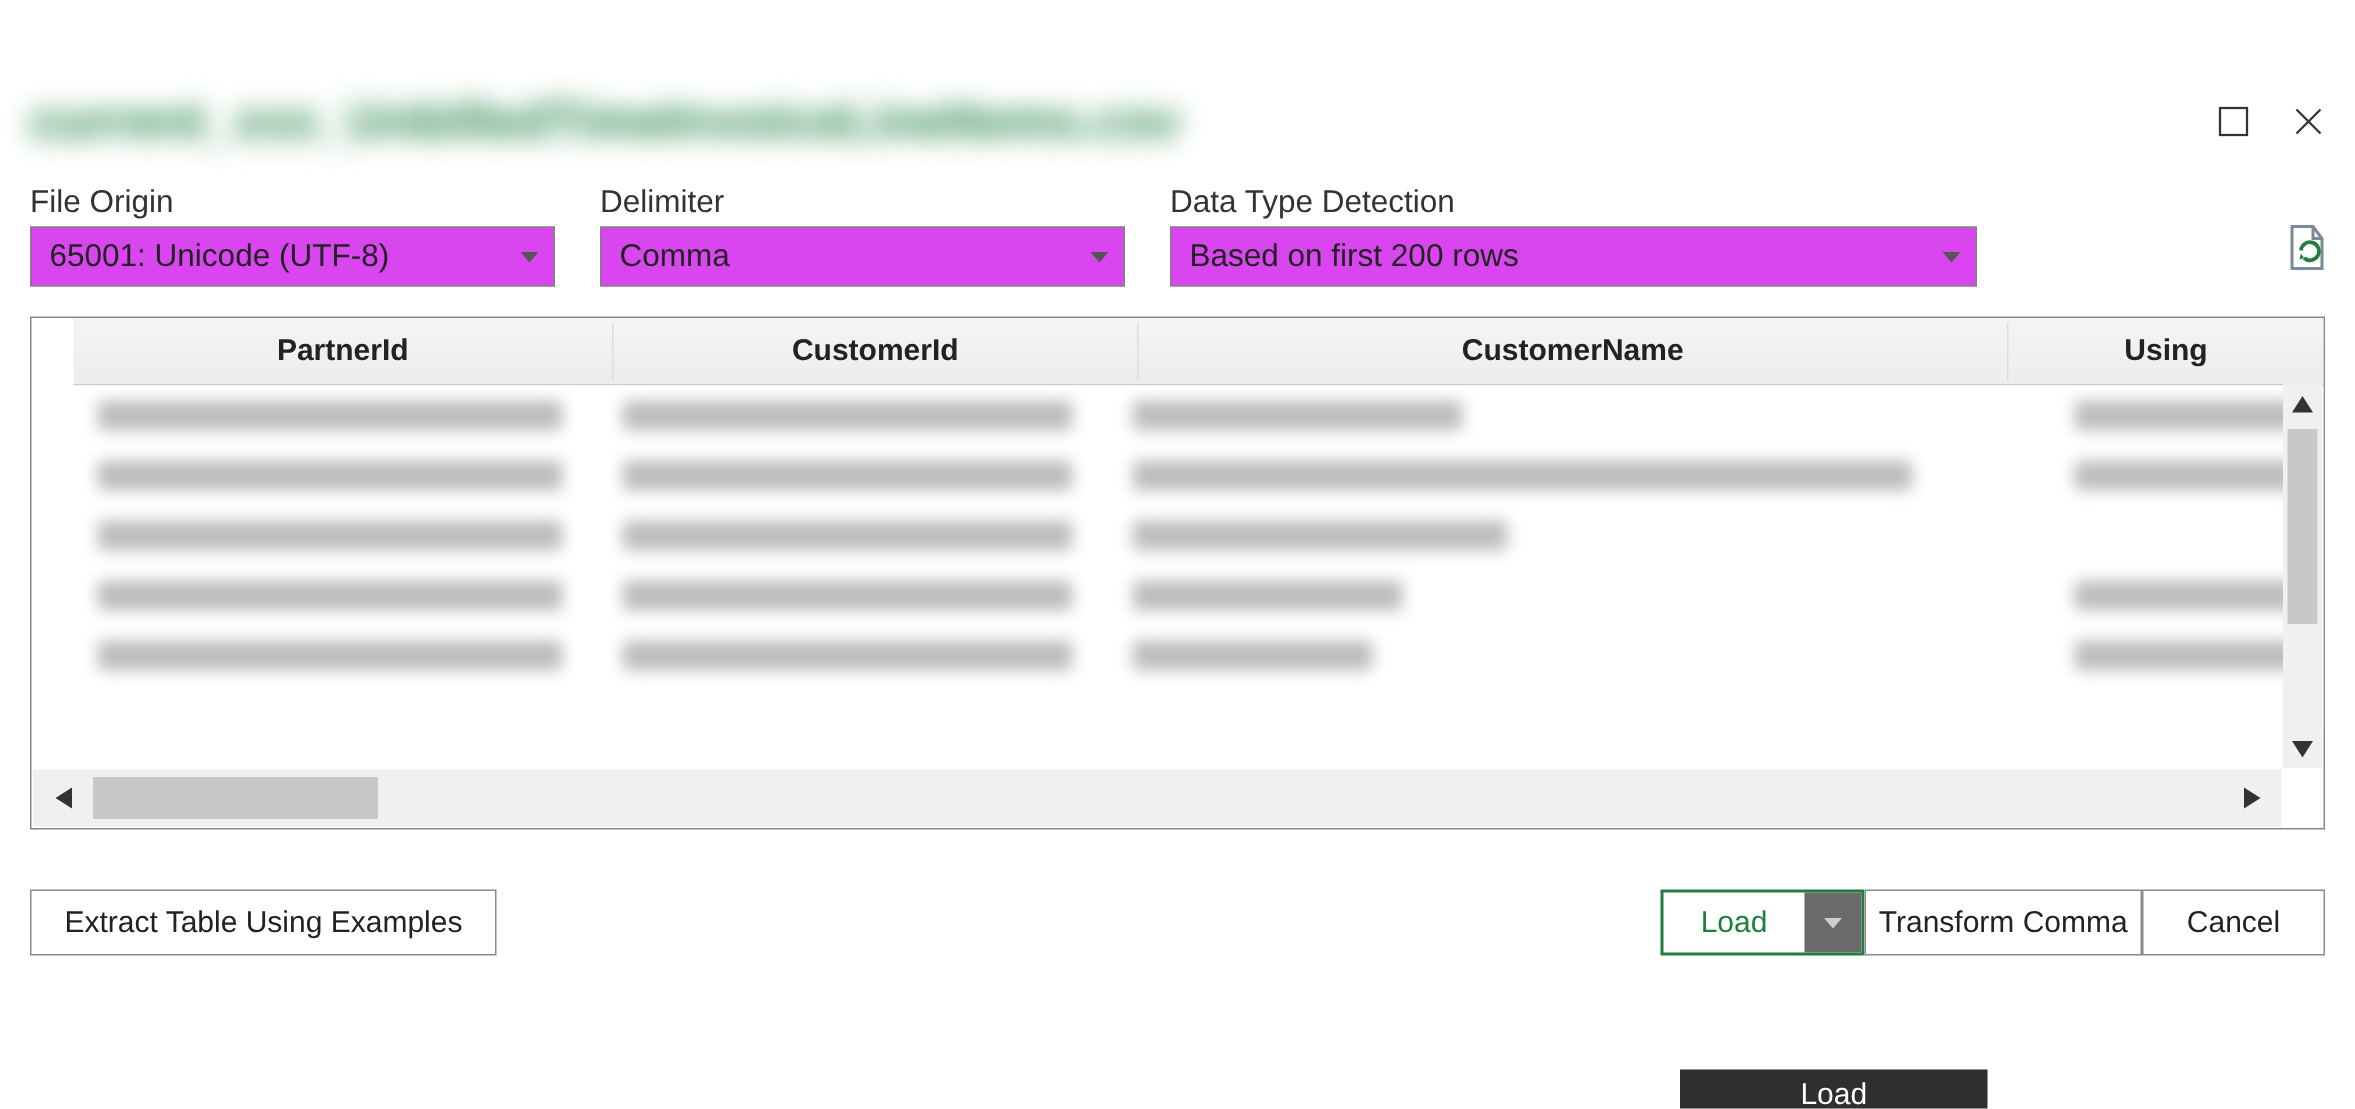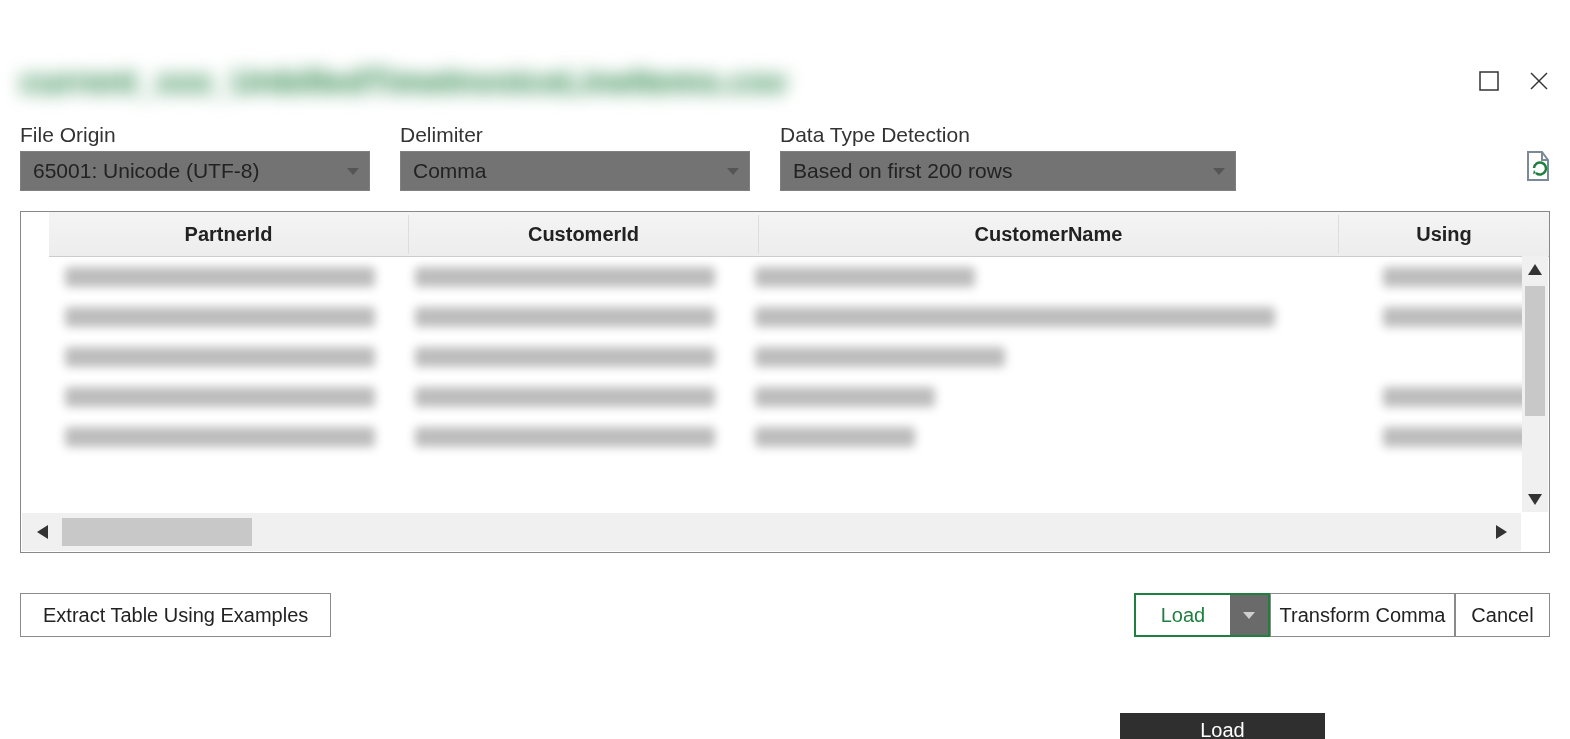--- a/index.html
+++ b/index.html
@@ -48,40 +48,40 @@
     display: flex;
     flex-direction: column;
   }
   .opt-label {
     font-size: 21px;
     color: #333;
     margin-bottom: 4px;
   }
   .dd {
     border: 1px solid #808080;
-    background: #737373;
+    background: #d946ef;
     height: 40px;
     display: flex;
     align-items: center;
     justify-content: space-between;
     padding: 0 10px 0 12px;
     box-sizing: border-box;
     font-size: 21px;
     cursor: pointer;
   }
   .dd .caret {
     width: 0; height: 0;
     border-left: 6px solid transparent;
     border-right: 6px solid transparent;
     border-top: 7px solid #555;
     margin-left: 8px;
   }
   .dd1 { width: 350px; }
   .dd2 { width: 350px; gap: 12px; }
-  .dd3 { width: 456px; }
+  .dd3 { width: 538px; }
   .refresh-holder {
     margin-left: auto;
     padding-bottom: 4px;
     cursor: pointer;
   }
   .refresh-ico { width: 28px; height: 32px; }
   .preview {
     margin-top: 20px;
     border: 1px solid #888;
     height: 340px;
@@ -218,21 +218,21 @@
     display: flex; align-items: center; justify-content: center;
     cursor: pointer;
   }
   .load-drop .caret2 {
     width: 0; height: 0;
     border-left: 6px solid transparent;
     border-right: 6px solid transparent;
     border-top: 7px solid #cfcfcf;
   }
   .btn-transform { width: 185px; padding: 0; }
-  .btn-cancel { width: 95px; padding: 0; }
+  .btn-cancel { width: 122px; padding: 0; }
   .menu {
     position: absolute;
     top: 651px;
     left: 1120px;
     width: 205px;
     background: #2f2f2f;
     z-index: 10;
   }
   .menu-item {
     height: 35px;

